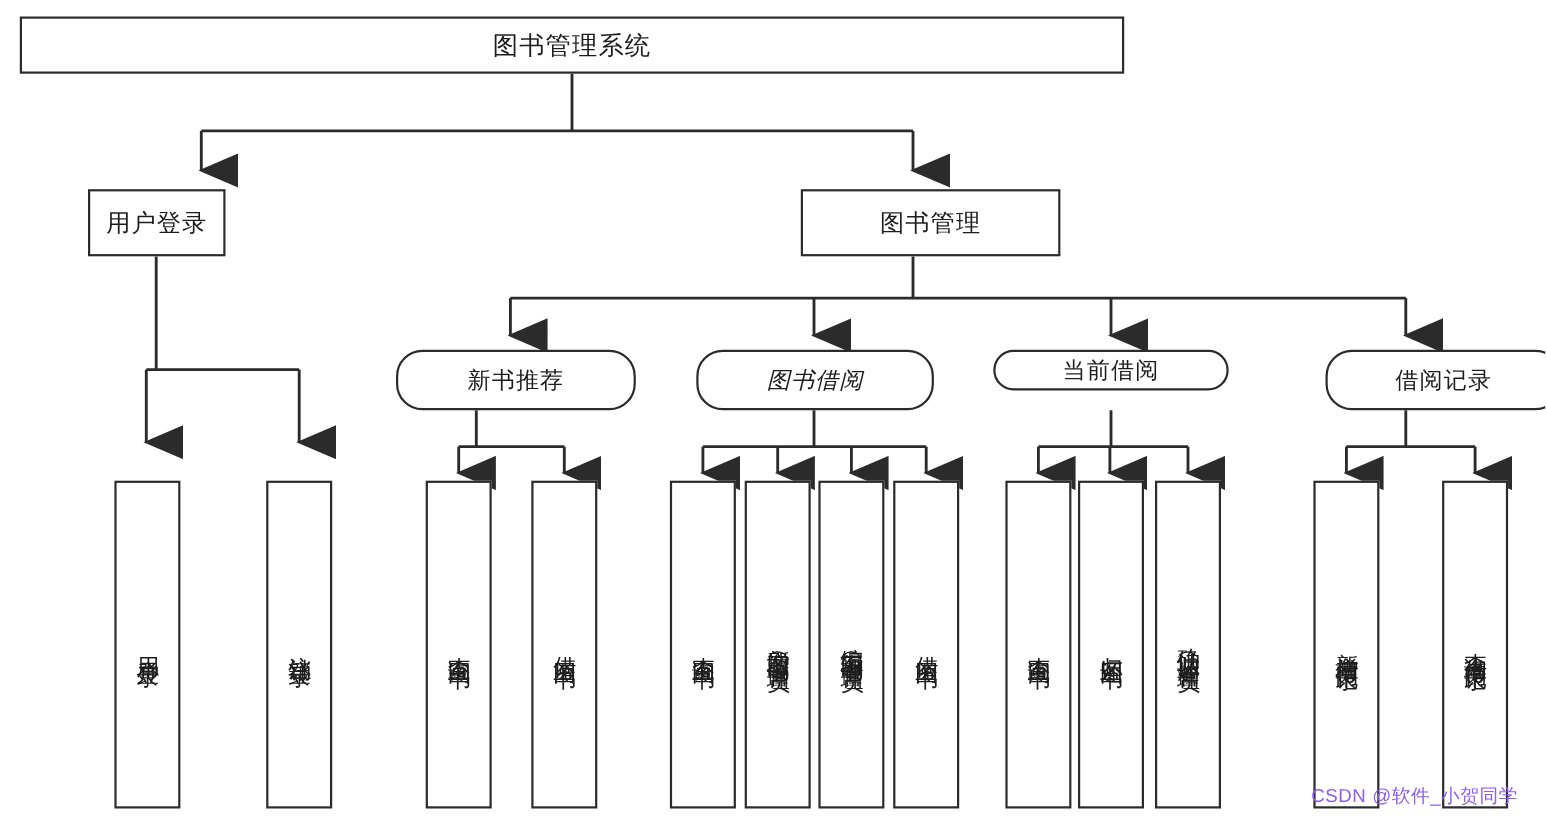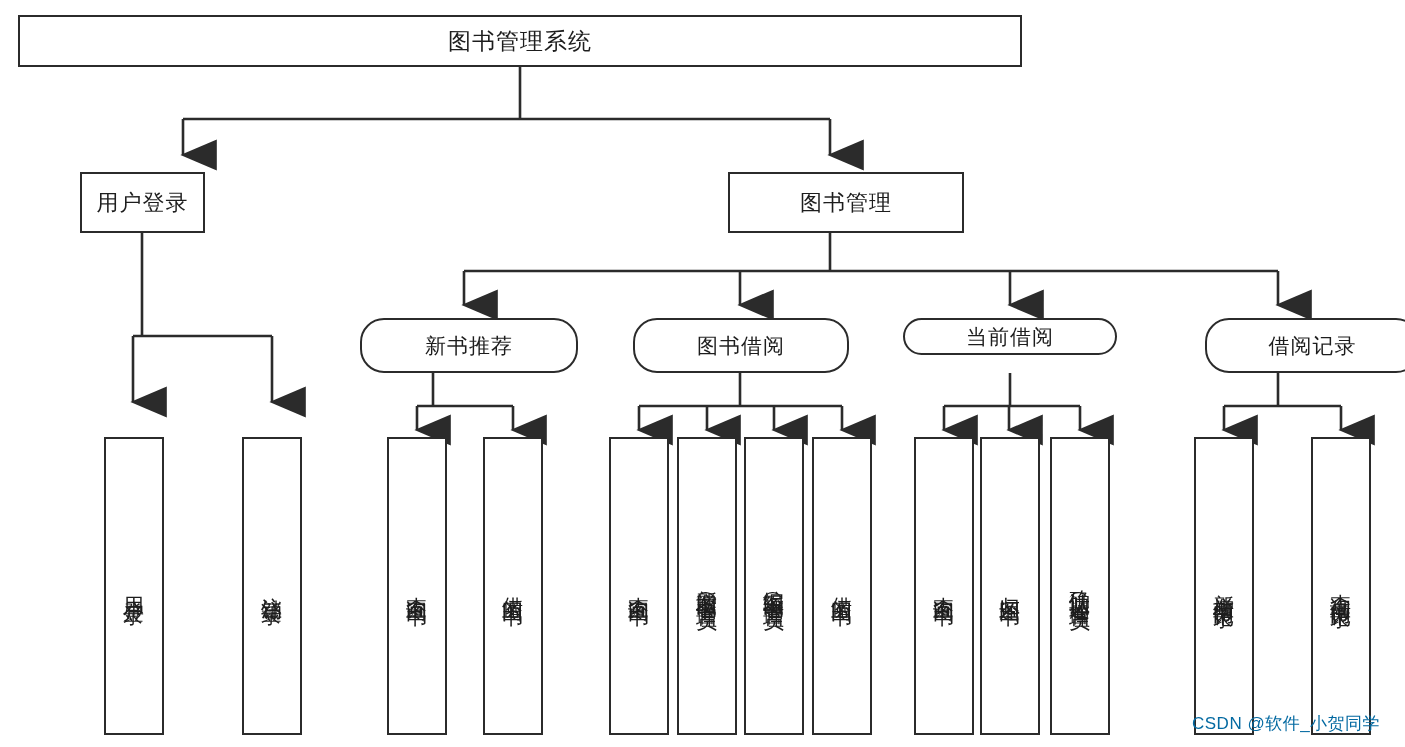--- a/index.html
+++ b/index.html
@@ -62,21 +62,21 @@
   .hlabel {
     white-space: nowrap;
     letter-spacing: 1px;
     display: block;
   }
   #watermark {
     position: absolute;
     left: 1192px;
     top: 712px;
     font-size: 17px;
-    color: #0369a1;
+    color: #8b5cf6;
     white-space: nowrap;
     letter-spacing: 0.5px;
   }
 </style>
 </head>
 <body>
 
 <div id="canvas">
 
   <svg id="edges" viewBox="0 0 1405 747" xmlns="http://www.w3.org/2000/svg">
@@ -136,21 +136,21 @@
   <div class="node tier2" style="left:80px; top:172px; width:125px; height:61px;">
     <span class="hlabel">用户登录</span>
   </div>
   <div class="node tier2" style="left:712px; top:172px; width:236px; height:61px;margin-left:16px;">
     <span class="hlabel">图书管理</span>
   </div>
 
   <div class="node tier3" style="left:360px; top:318px; width:218px; height:55px;">
     <span class="hlabel">新书推荐</span>
   </div>
-  <div class="node tier3" style="left:633px; top:318px; width:216px; height:55px;">
+  <div class="node tier3" style="left:633px; top:318px; width:216px; height:55px;font-style:italic;">
     <span class="hlabel">图书借阅</span>
   </div>
   <div class="node tier3" style="left:903px; top:318px; width:214px; height:37px;">
     <span class="hlabel">当前借阅</span>
   </div>
   <div class="node tier3" style="left:1172px; top:318px; width:215px; height:55px;margin-left:33px;">
     <span class="hlabel">借阅记录</span>
   </div>
 
   <div class="node leaf" style="left:104px; top:437px; width:60px; height:298px;">

